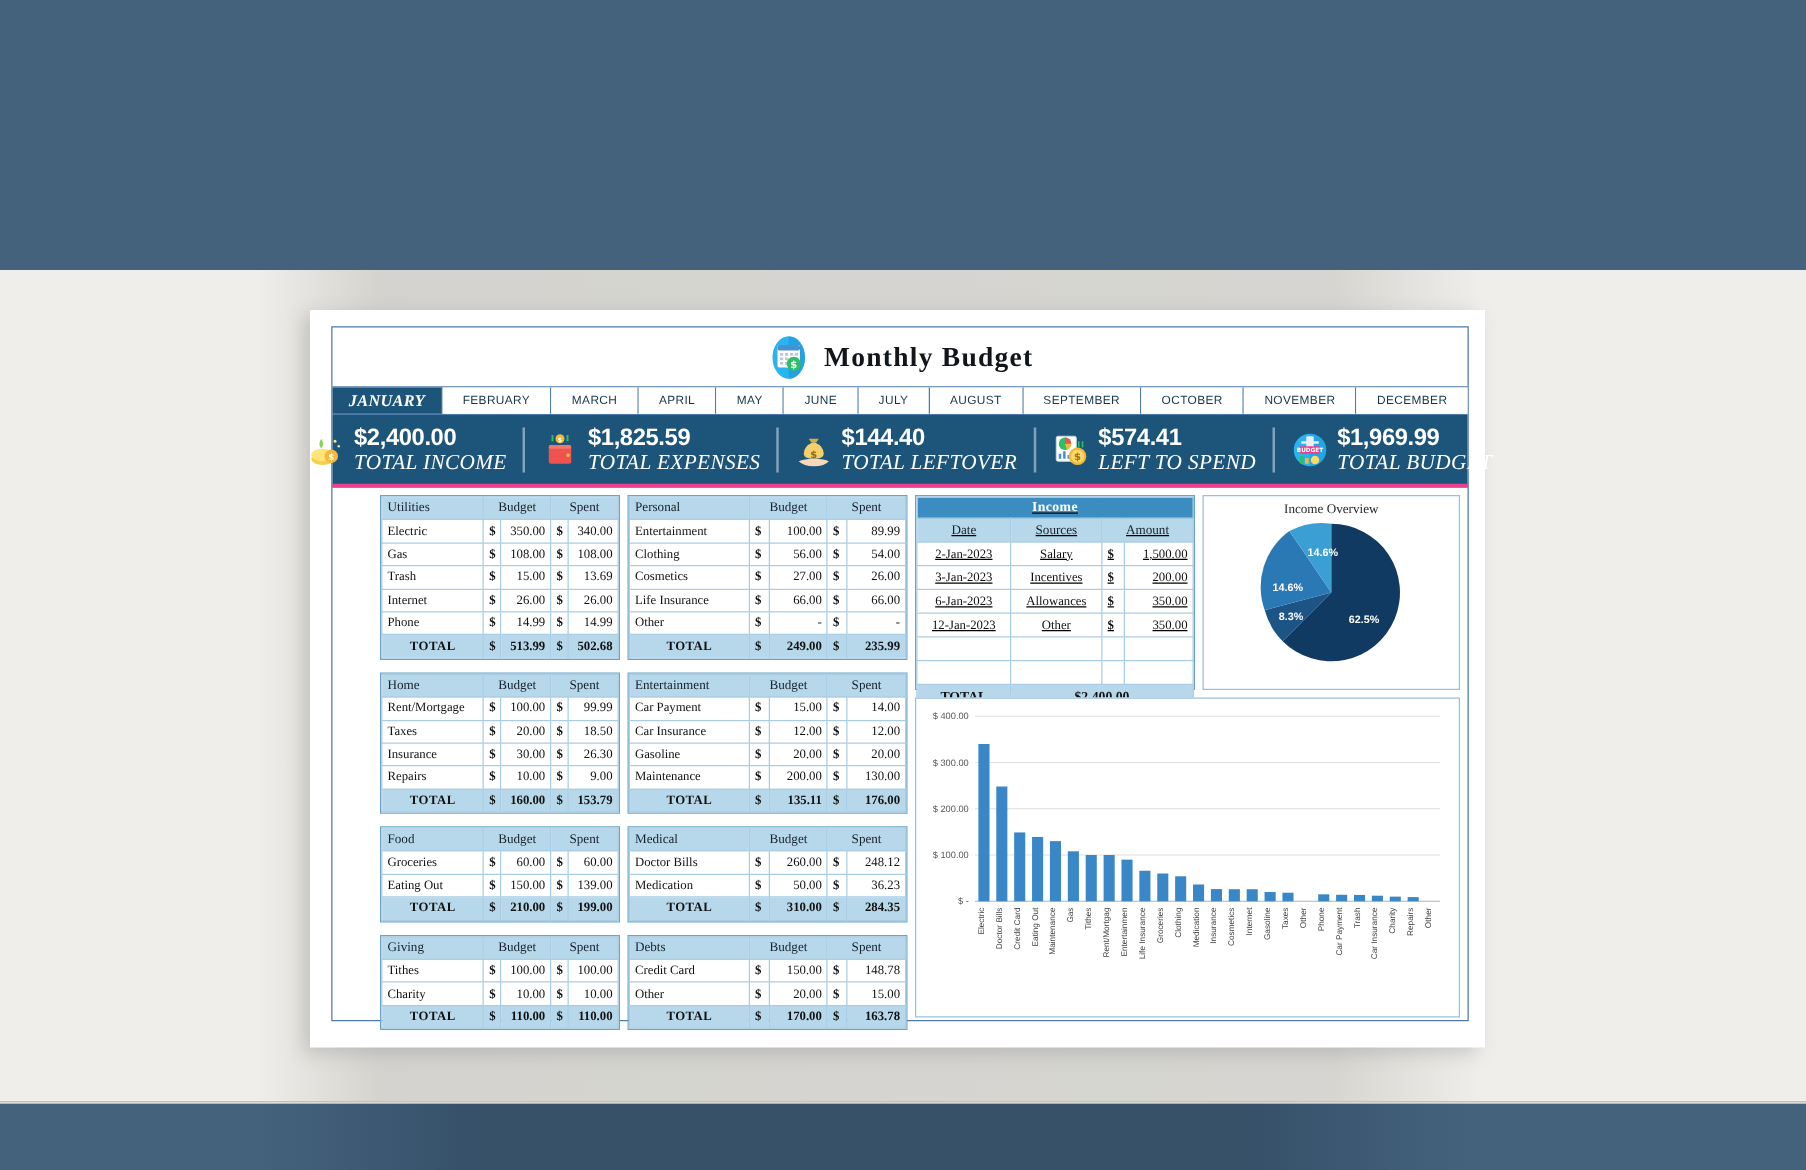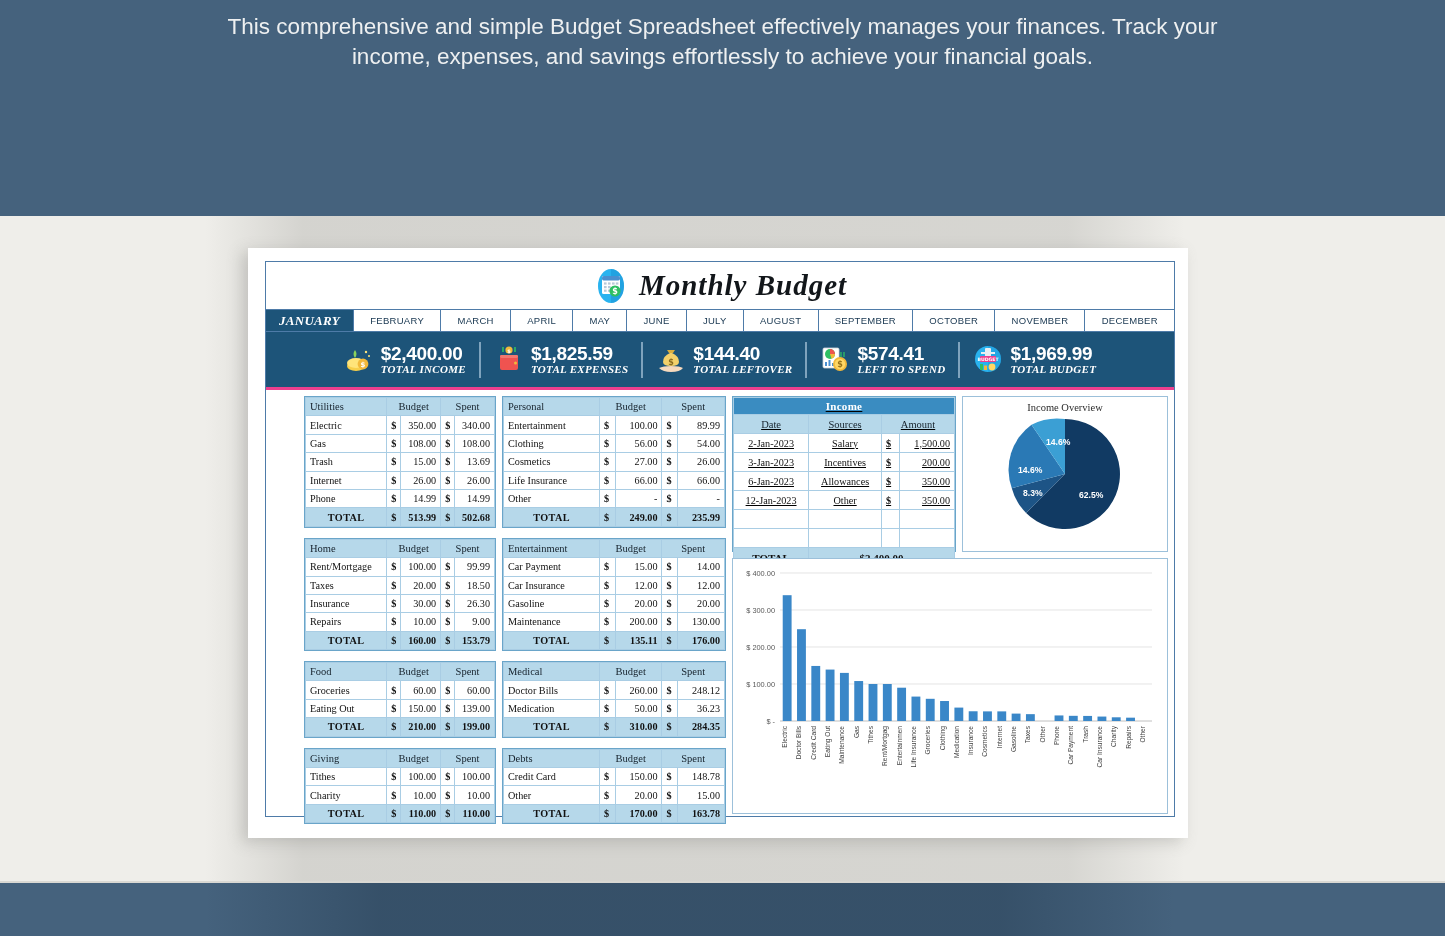--- a/index.html
+++ b/index.html
@@ -68,25 +68,24 @@
 
   .sheet-title {
     height: 48px;
     border-bottom: 1px solid #4e7ba8;
     display: flex; align-items: center; justify-content: center; gap: 10px;
   }
   .cal-icon { width: 36px; height: 36px; position: relative; flex: none; }
   .sheet-title-text {
     font-family: "Liberation Serif", serif;
     font-weight: bold;
-    font-size: 29px;
+    font-size: 22px;
     letter-spacing: 1px;
     color: #12161a;
     white-space: nowrap;
-    font-style: italic;
   }
 
   
   .months { display: flex; height: 22px; border-bottom: 1px solid #4e7ba8; }
   .month {
     flex: 1 1 auto;
     border-right: 1px solid #4e7ba8;
     display: flex; align-items: center; justify-content: center;
     font-size: 9.5px; letter-spacing: .3px;
     color: #16354f; background: #ffffff;
@@ -105,22 +104,22 @@
     height: 58px; background: #1d5479;
     display: flex; align-items: center; justify-content: center;
     border-bottom: 3px solid #ec3f8e;
   }
   .sum-item { display: flex; align-items: center; gap: 7px; padding: 0 0px; }
   .sum-ico { width: 30px; height: 30px; flex: none; position: relative; }
   .sum-txt { color: #ffffff; line-height: 1.05; }
   .sum-val { font-size: 19px; font-weight: bold; letter-spacing: -0.3px; white-space: nowrap;}
   .sum-lab {
     font-family: "Liberation Serif", serif;
-    font-style: italic; font-weight: bold;
-    font-size: 11px; letter-spacing: .3px; text-align: center; white-space: nowrap;
+    font-style: italic; font-weight: normal;
+    font-size: 17px; letter-spacing: .3px; text-align: center; white-space: nowrap;
   }
   .sum-div { width: 2px; height: 36px; background: #7fa3bd; margin: 0 13px; flex: none; }
 
   
   .sheet-body { display: flex; padding: 6px 6px 6px 6px; gap: 6px; height: 424px; }
   .col { display: flex; flex-direction: column; gap: 10px; }
   .col-a { width: 224px; padding-left: 32px; }
   .col-b { width: 224px; }
   .col-c { flex: 1; display: flex; flex-direction: column; gap: 6px; }
   .row-c-top { display: flex; gap: 6px; height: 156px; }
@@ -166,21 +165,20 @@
   .bar-svg { display: block; }
   .axis-txt { font-family: "Liberation Sans", sans-serif; font-size: 7.4px; fill: #595959; }
   .cat-txt  { font-family: "Liberation Sans", sans-serif; font-size: 6.6px; fill: #3f3f3f; }
   .grid-line { stroke: #d9d9d9; stroke-width: .7; }
   .axis-line { stroke: #b0b0b0; stroke-width: .8; }
 </style>
 </head>
 <body>
 
 <div class="top-banner">
-  <div class="subtitle">This comprehensive and simple Budget Spreadsheet effectively manages your finances. Track your income, expenses, and savings effortlessly to achieve your financial goals.</div>
 </div>
 
 <div class="paper-shadow"></div>
 <div class="paper"></div>
 
 <div class="sheet">
 
   <div class="sheet-title">
     <span class="cal-icon">
       <svg width="36" height="36" viewBox="0 0 36 36">

